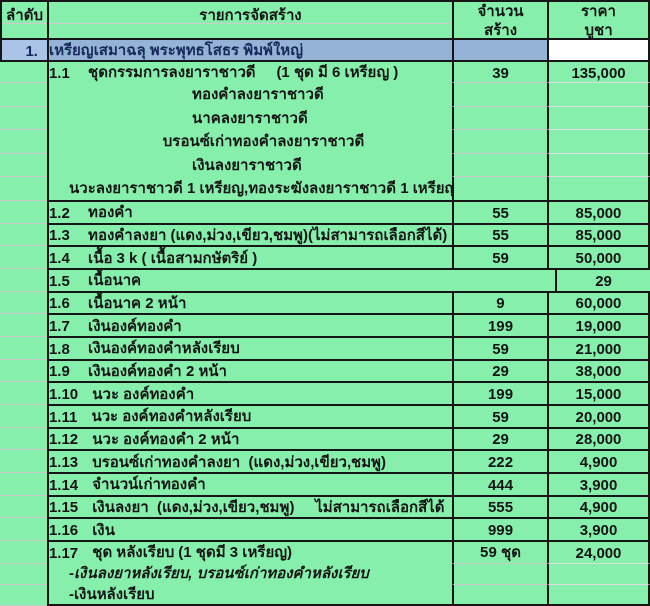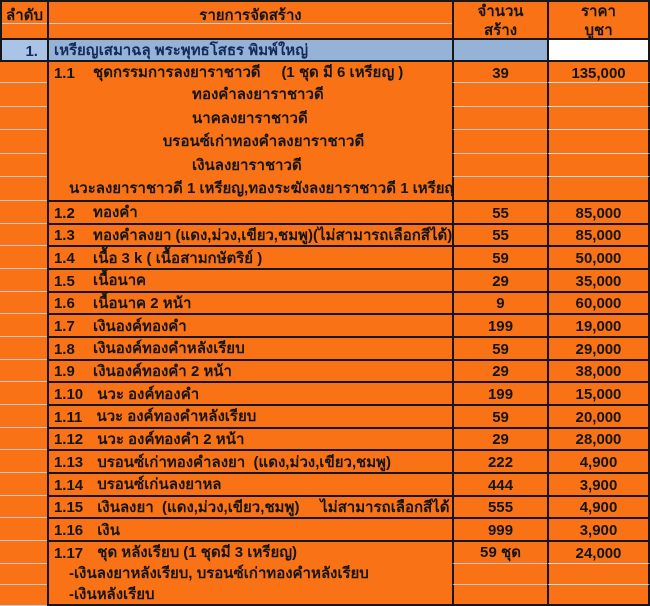--- a/index.html
+++ b/index.html
@@ -1,34 +1,34 @@
 <!DOCTYPE html>
 <html><head>
 <meta charset="utf-8">
 <style>
   html,body{margin:0;padding:0;background:#fff;}
   .sheet{
-    position:relative;width:650px;height:606px;background:#f97316;
+    position:relative;width:650px;height:606px;background:#86efac;
     font-family:"Liberation Sans","DejaVu Sans",sans-serif;
     font-weight:bold;color:#151515;font-size:15px;overflow:hidden;
   }
   .r{display:flex;width:650px;box-sizing:border-box;}
   .c{box-sizing:border-box;display:flex;align-items:center;white-space:nowrap;overflow:hidden;position:relative;}
   .c1{width:47px;justify-content:flex-end;padding-right:9px;}
-  .c2{flex:1;padding-left:5px;border-left:2px solid #161616;}
+  .c2{flex:1;border-left:2px solid #161616;}
   .c3{width:95px;border-left:2px solid #161616;justify-content:center;}
   .c4{width:103px;border-left:2px solid #161616;border-right:2px solid #161616;justify-content:center;}
   
   .bt-k{border-top:2px solid #161616;}
   .bt-f{border-top:1px solid #c9c9c9;}
   .bt-ff{border-top:1px solid #dedede;}
   .bl-k{border-left:2px solid #161616;}
   
   .h38{height:38px;} .h22{height:22px;} .h23{height:23px;} .h235{height:23.5px;}
-  .h24{height:24px;} .h2267{height:22.67px;} .h21{height:21px;}
+  .h24{height:24px;} .h2267{height:22.67px;} .h21{height:21px;font-style:italic;}
   
   .hdr .c1,.hdr .c2{justify-content:center;padding:0;align-items:flex-start;padding-top:1px;}
   .hdr .c3,.hdr .c4{flex-direction:column;justify-content:space-between;line-height:17px;}
   .hgrid{position:absolute;left:0;right:0;top:21px;height:1px;background:#cccccc;}
   
   .sec .c1{background:#a9c4e6;color:#16295a;}
   .sec .c2,.sec .c3{background:#95b3d7;color:#16295a;}
   .sec .c4{background:#ffffff;}
   
   .no{flex:none;display:inline-block;min-width:25px;margin-right:14px;}
@@ -150,21 +150,20 @@
     <div class="c c3 bt-k">59</div>
     <div class="c c4 bt-k">50,000</div>
   </div>
   <div class="r h2267">
     <div class="c c1 bt-f"></div>
     <div class="c c2 bt-k">
       <span class="no">1.5</span>
       <span>เนื้อนาค</span>
     </div>
     <div class="c c3 bt-k">29</div>
-    <div class="c c4 bt-k">35,000</div>
   </div>
   <div class="r h2267">
     <div class="c c1 bt-f"></div>
     <div class="c c2 bt-k">
       <span class="no">1.6</span>
       <span>เนื้อนาค 2 หน้า</span>
     </div>
     <div class="c c3 bt-k">9</div>
     <div class="c c4 bt-k">60,000</div>
   </div>
@@ -177,21 +176,21 @@
     <div class="c c3 bt-k">199</div>
     <div class="c c4 bt-k">19,000</div>
   </div>
   <div class="r h2267">
     <div class="c c1 bt-f"></div>
     <div class="c c2 bt-k">
       <span class="no">1.8</span>
       <span>เงินองค์ทองคำหลังเรียบ</span>
     </div>
     <div class="c c3 bt-k">59</div>
-    <div class="c c4 bt-k">29,000</div>
+    <div class="c c4 bt-k">21,000</div>
   </div>
   <div class="r h2267">
     <div class="c c1 bt-f"></div>
     <div class="c c2 bt-k">
       <span class="no">1.9</span>
       <span>เงินองค์ทองคำ 2 หน้า</span>
     </div>
     <div class="c c3 bt-k">29</div>
     <div class="c c4 bt-k">38,000</div>
   </div>
@@ -228,21 +227,21 @@
       <span class="no">1.13</span>
       <span>บรอนซ์เก่าทองคำลงยา &nbsp;(แดง,ม่วง,เขียว,ชมพู)</span>
     </div>
     <div class="c c3 bt-k">222</div>
     <div class="c c4 bt-k">4,900</div>
   </div>
   <div class="r h2267">
     <div class="c c1 bt-f"></div>
     <div class="c c2 bt-k">
       <span class="no">1.14</span>
-      <span>บรอนซ์เก่นลงยาหล</span>
+      <span>จำนวน์เก่าทองคำ</span>
     </div>
     <div class="c c3 bt-k">444</div>
     <div class="c c4 bt-k">3,900</div>
   </div>
   <div class="r h2267">
     <div class="c c1 bt-f"></div>
     <div class="c c2 bt-k">
       <span class="no">1.15</span>
       <span>เงินลงยา &nbsp;(แดง,ม่วง,เขียว,ชมพู) &nbsp; &nbsp; ไม่สามารถเลือกสีได้</span>
     </div>

